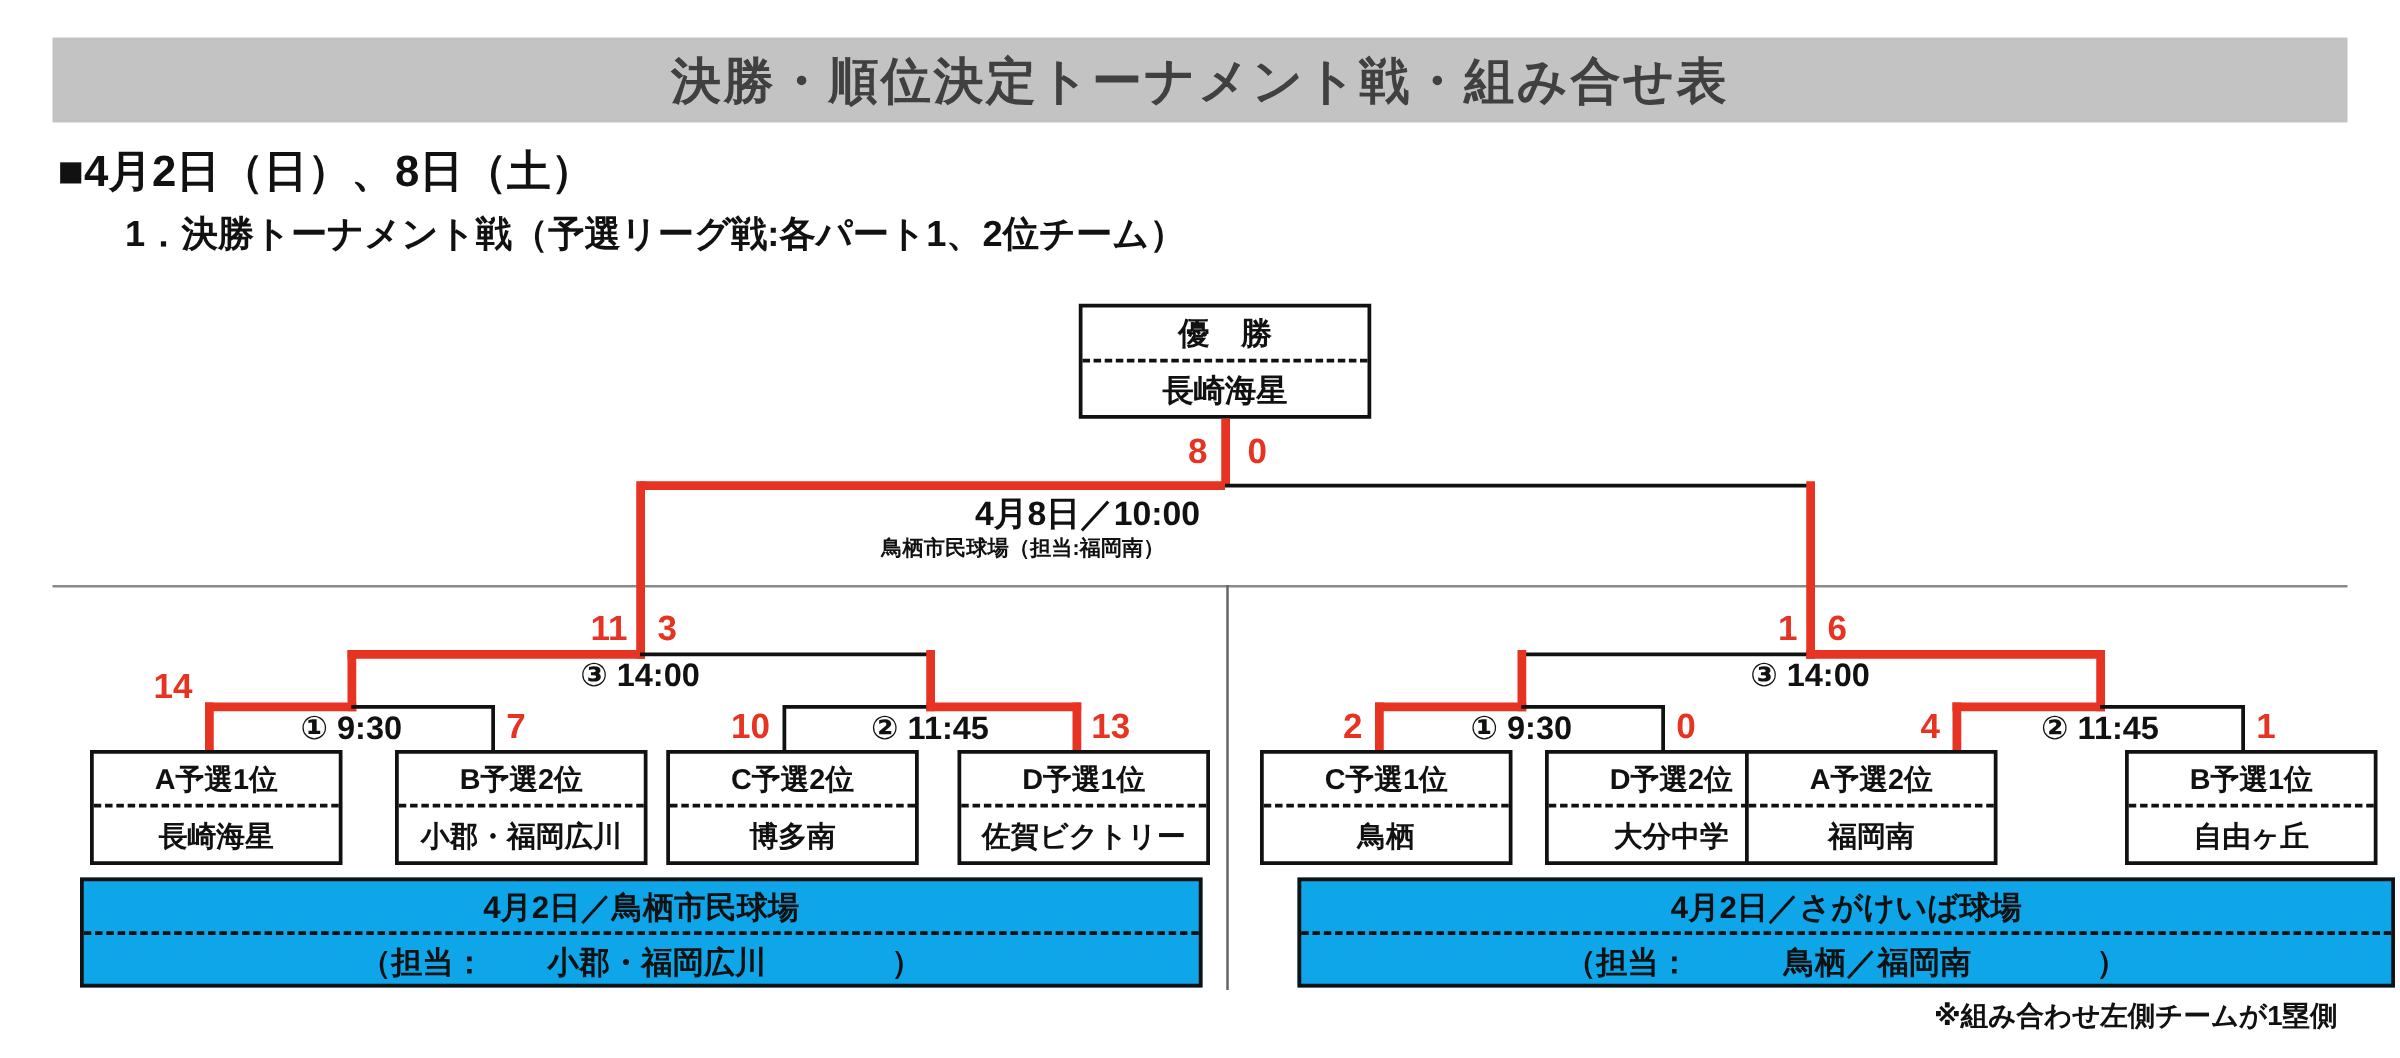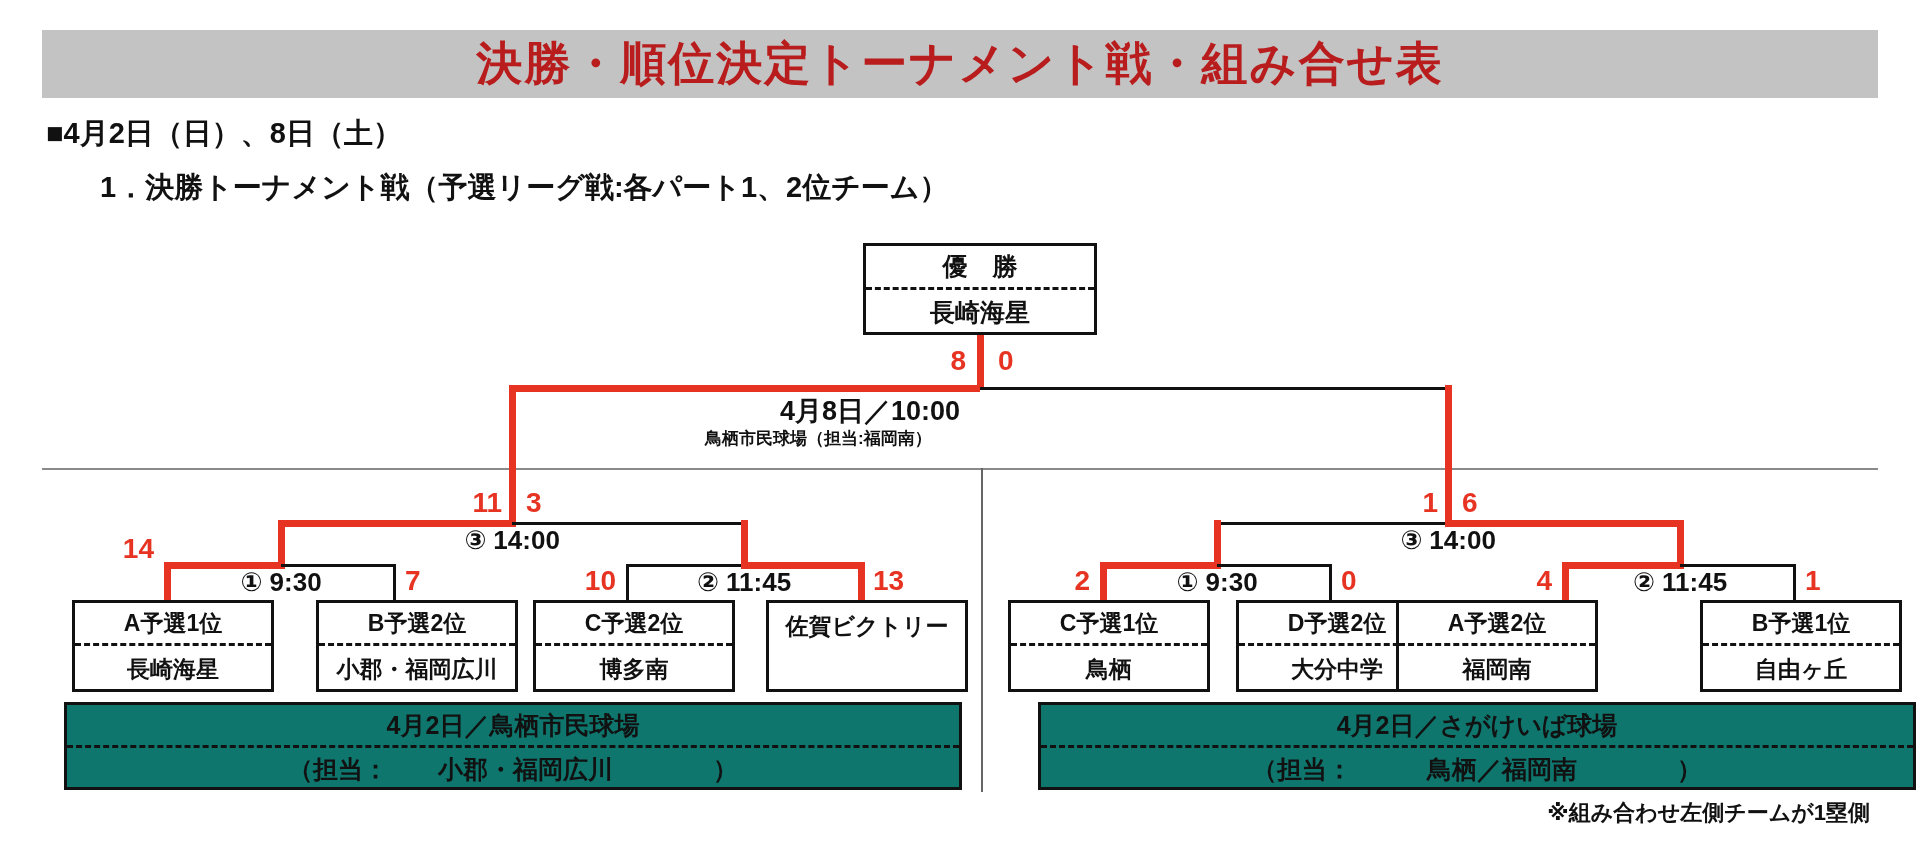--- a/index.html
+++ b/index.html
@@ -6,39 +6,39 @@
   body{font-family:"Liberation Sans","DejaVu Sans",sans-serif;font-weight:bold;color:#111;}
   #canvas{position:relative;width:1920px;height:846px;background:#fff;overflow:hidden;}
   .abs{position:absolute;}
   
   .rl{position:absolute;background:var(--red,#e73322);}   
   .bl{position:absolute;background:var(--lineblack,#111);} 
   .divider{position:absolute;background:var(--divgray,#8a8a8a);}
   
   .title-bar{left:42px;top:30px;width:1836px;height:68px;background:var(--titlebg,#c3c3c3);
              display:flex;align-items:center;justify-content:center;}
-  .title-bar span{font-size:46px;letter-spacing:2px;color:#b91c1c;}
-  .h1{left:46px;top:114px;font-size:29px;}
+  .title-bar span{font-size:40px;letter-spacing:2px;color:#404040;}
+  .h1{left:46px;top:114px;font-size:35px;}
   .h2{left:100px;top:168px;font-size:29px;}
   
   .champ{left:863px;top:243px;width:234px;height:92px;border:3px solid #111;box-sizing:border-box;background:#fff;}
   .champ .r1{height:41px;border-bottom:3px dashed #111;display:flex;align-items:center;justify-content:center;font-size:25px;}
   .champ .r2{height:45px;display:flex;align-items:center;justify-content:center;font-size:25px;}
   
   .score{position:absolute;color:var(--red,#e73322);font-size:28px;line-height:30px;}
   .score.r{text-align:right;}
   .score.l{text-align:left;}
   .mlabel{position:absolute;font-size:26px;text-align:center;line-height:30px;white-space:nowrap;}
   .ftext{position:absolute;text-align:left;white-space:nowrap;}
   
   .tbox{position:absolute;top:600px;width:202px;height:92px;border:3px solid #111;box-sizing:border-box;background:#fff;}
   .tbox .seed{height:40px;border-bottom:3px dashed #111;display:flex;align-items:center;justify-content:center;font-size:23px;white-space:nowrap;}
   .tbox .name{height:46px;display:flex;align-items:center;justify-content:center;font-size:23px;white-space:nowrap;}
   
-  .vbox{position:absolute;top:702px;height:88px;border:3px solid #111;box-sizing:border-box;background:#0f766e;}
+  .vbox{position:absolute;top:702px;height:88px;border:3px solid #111;box-sizing:border-box;background:#0ea5e9;}
   .vbox .r1{height:40px;border-bottom:3px dashed #111;display:flex;align-items:center;justify-content:center;font-size:25px;}
   .vbox .r2{height:42px;display:flex;align-items:center;justify-content:center;font-size:25px;white-space:pre;}
   .note{left:1170px;top:798px;width:700px;text-align:right;font-size:22px;}
 </style>
 </head>
 <body>
 
 <div id="canvas">
 
   <div class="abs title-bar">
@@ -120,20 +120,21 @@
   </div>
   <div class="tbox" style="left:316px;text-align:center;">
     <div class="seed">B予選2位</div>
     <div class="name">小郡・福岡広川</div>
   </div>
   <div class="tbox" style="left:533px;">
     <div class="seed">C予選2位</div>
     <div class="name">博多南</div>
   </div>
   <div class="tbox" style="left:766px;">
+    <div class="seed">D予選1位</div>
     <div class="name">佐賀ビクトリー</div>
   </div>
   <div class="tbox" style="left:1008px;">
     <div class="seed">C予選1位</div>
     <div class="name">鳥栖</div>
   </div>
   <div class="tbox" style="left:1236px;">
     <div class="seed">D予選2位</div>
     <div class="name">大分中学</div>
   </div>

